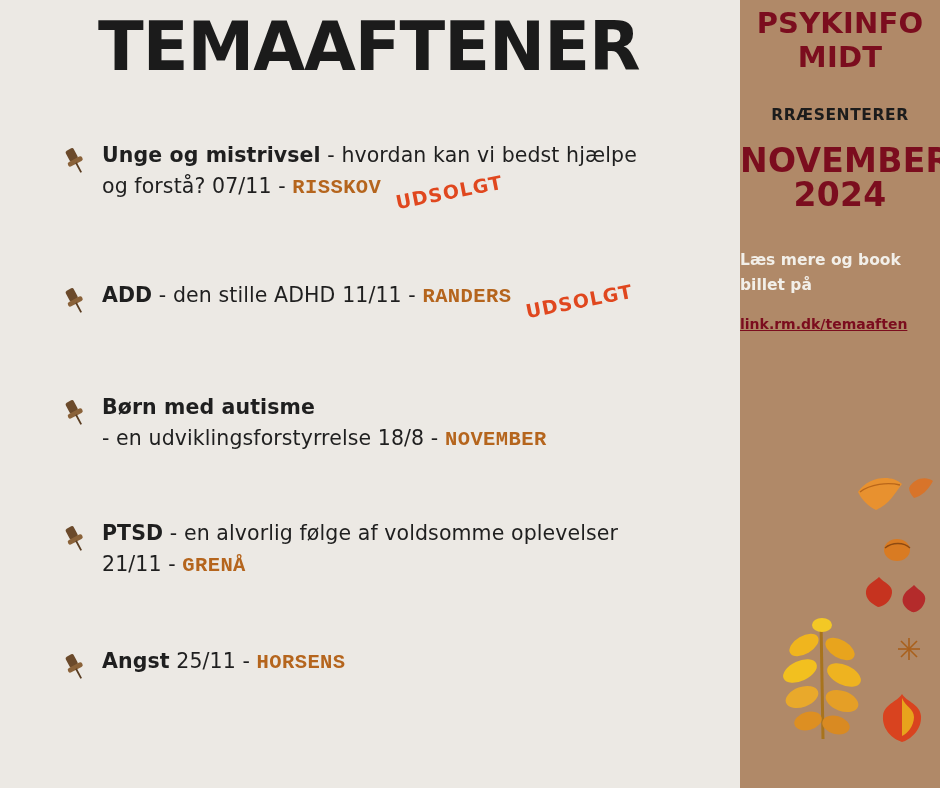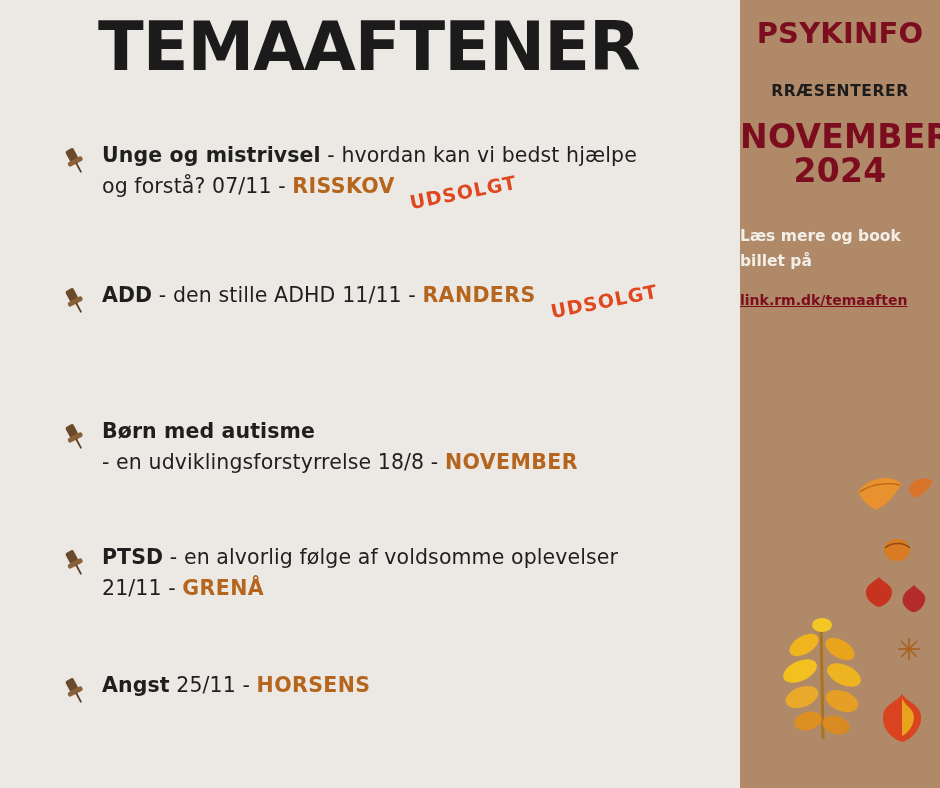--- a/index.html
+++ b/index.html
@@ -67,52 +67,53 @@
     font-family: "DejaVu Sans", sans-serif;
     letter-spacing: 0.1px;
   }
   .ev-text .b {
     font-weight: bold;
   }
   .city {
     color: #b5651d;
     font-weight: bold;
     letter-spacing: 0.4px;
+    font-family: Liberation Mono, monospace;
   }
   .sold {
     color: #e0471e;
     font-weight: bold;
     font-size: 19px;
     letter-spacing: 1px;
     display: inline-block;
     transform: rotate(-11deg);
     margin-left: 14px;
     position: relative;
     top: 6px;
   }
   .l2 {
     display: block;
   }
   
   #ev0 { min-height: 140px; }
   #ev1 { min-height: 112px; }
-  #ev2 { min-height: 126px; margin-top: 24px; }
+  #ev2 { min-height: 126px; }
   #ev3 { min-height: 128px; }
   #ev4 { min-height: 60px; }
 
   
   .right {
     position: relative;
     width: 200px;
     height: 788px;
     background: #b08968;
     overflow: hidden;
   }
   .brand {
-    margin-top: 16px;
+    margin-top: 6px;
     text-align: center;
     color: #7b0d1e;
     font-weight: 900;
     font-size: 29px;
     line-height: 34px;
     letter-spacing: 0.2px;
   }
   .presenter {
     margin-top: 32px;
     text-align: center;
@@ -255,20 +256,21 @@
       </div>
 
     </div>
   </div>
 
   <div class="divider"></div>
 
   <div class="right">
     <div class="brand">
       <div>PSYKINFO</div>
+      <div>MIDT</div>
     </div>
     <div class="presenter">RRÆSENTERER</div>
     <div class="month">
       <div>NOVEMBER</div>
       <div>2024</div>
     </div>
     <div class="book">
       <div>Læs mere og book</div>
       <div>billet på</div>
       <a class="link" href="#">link.rm.dk/temaaften</a>

